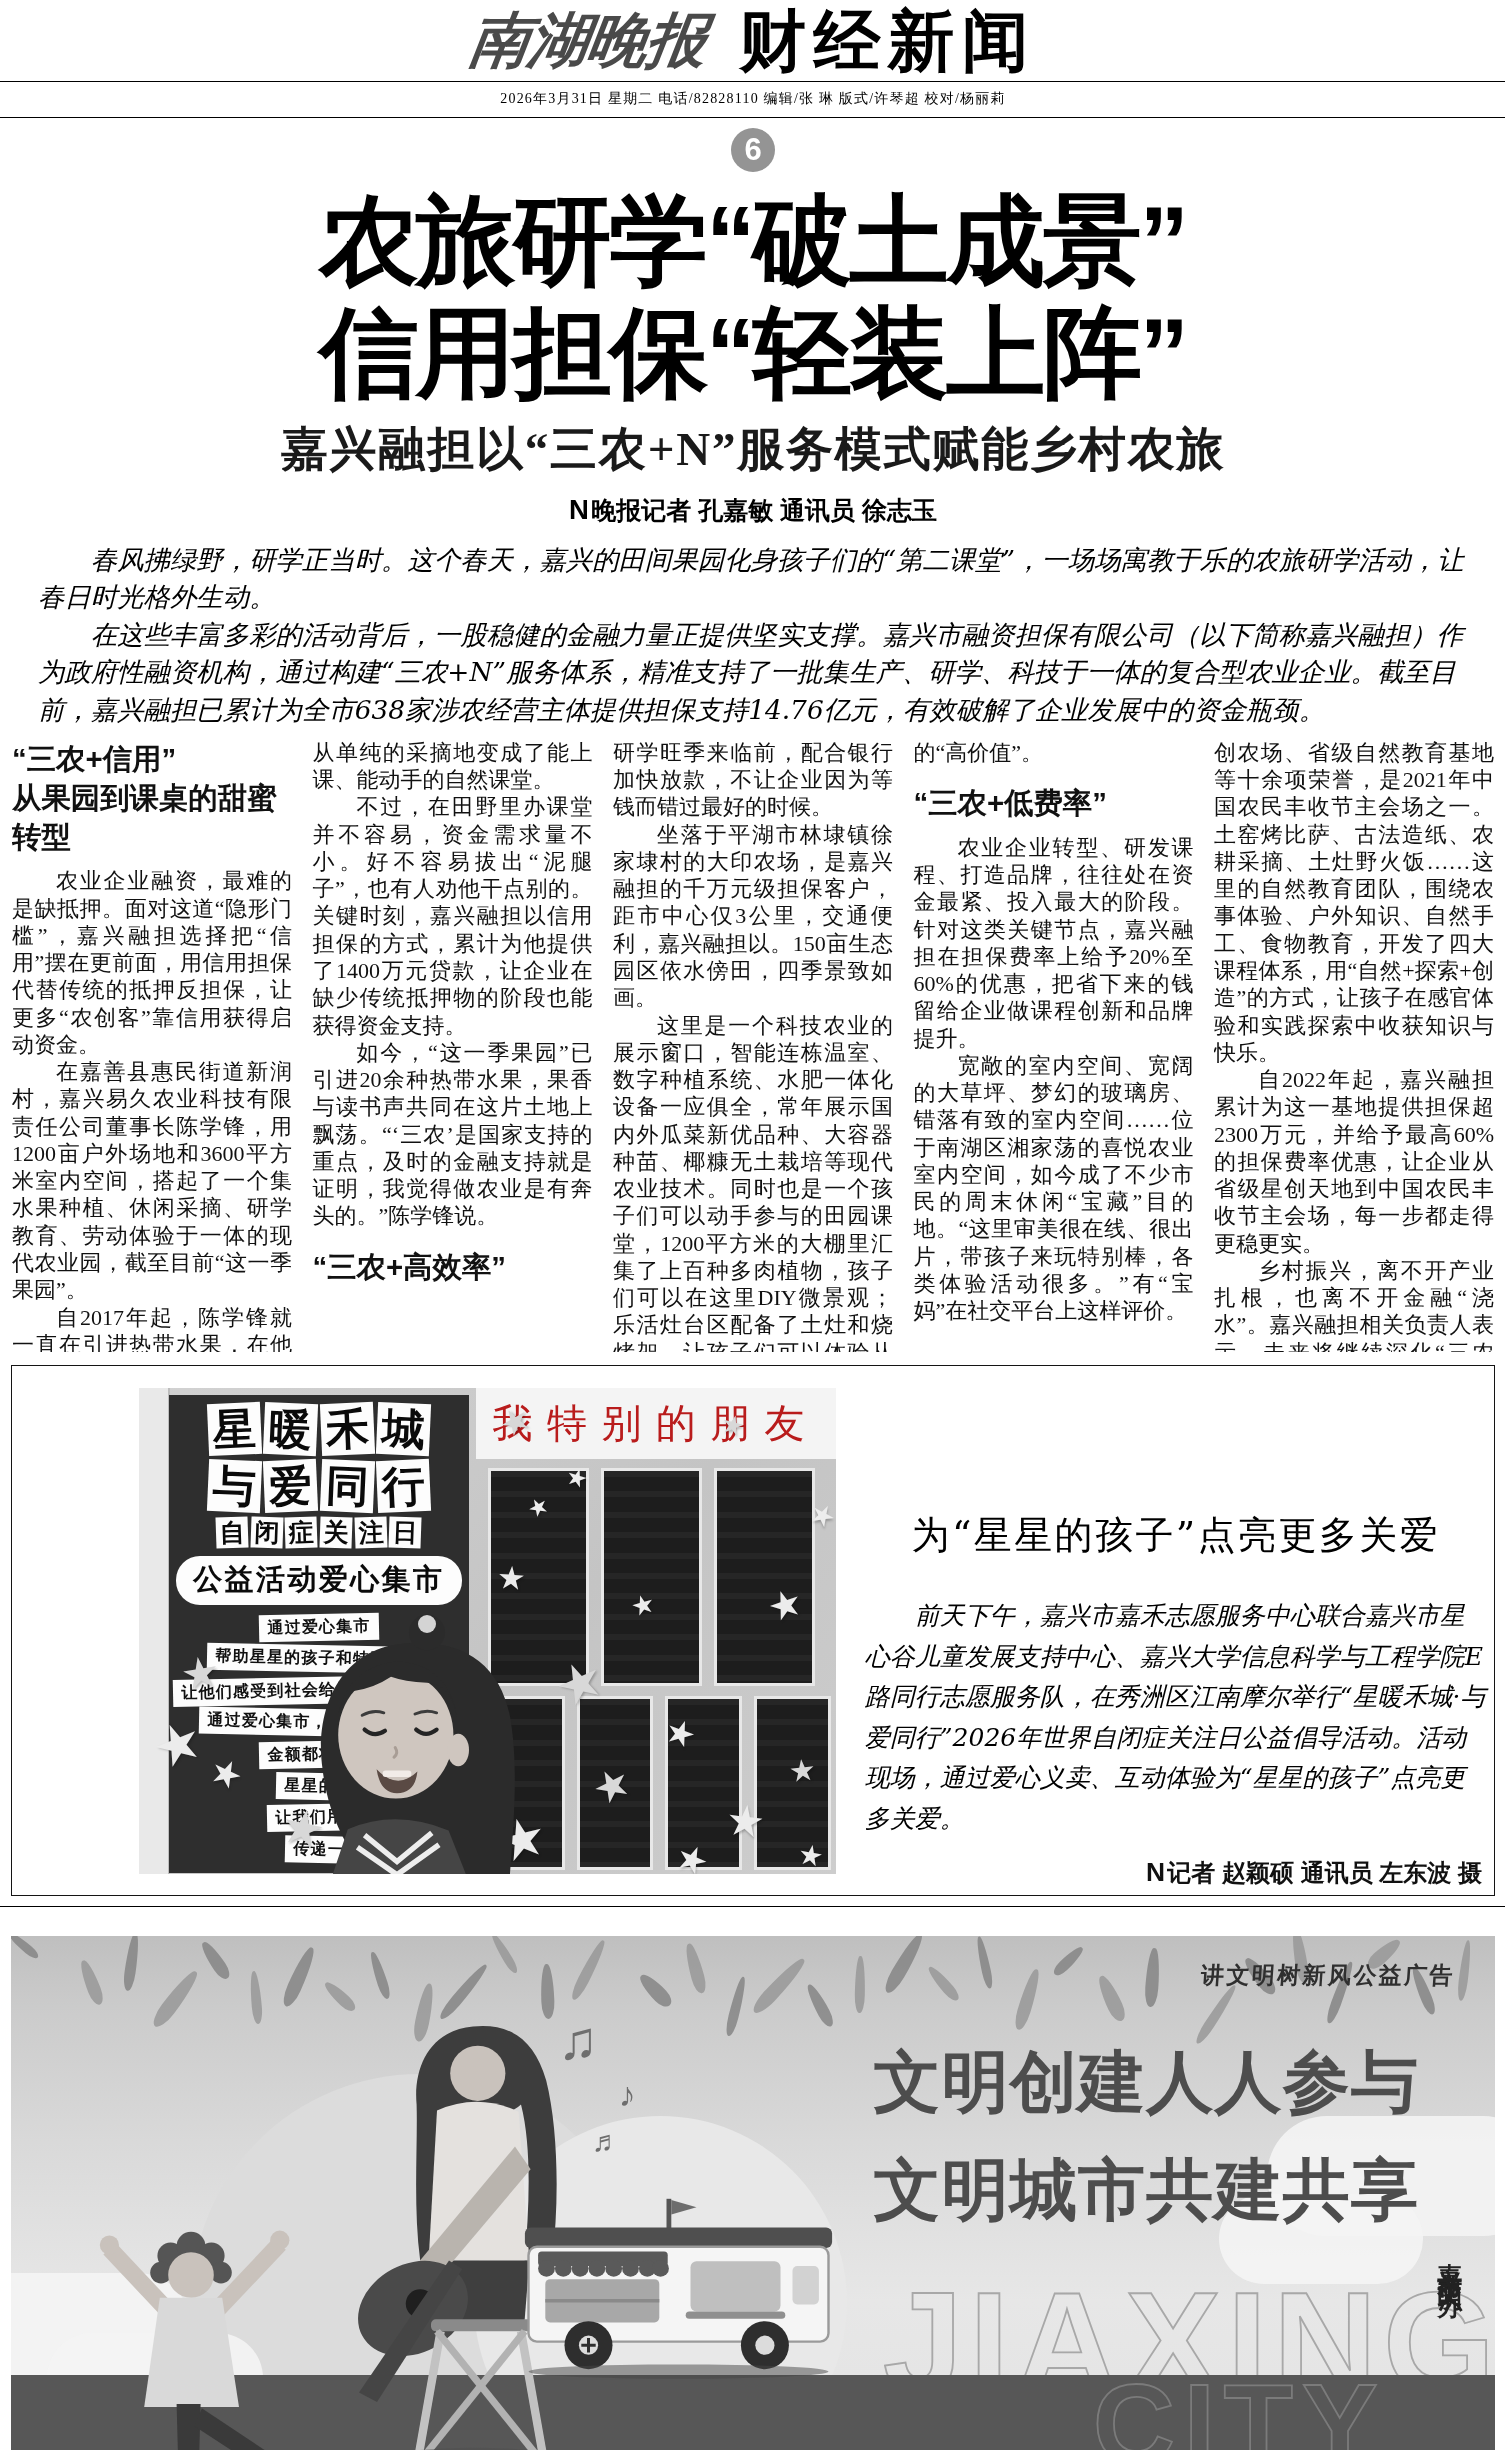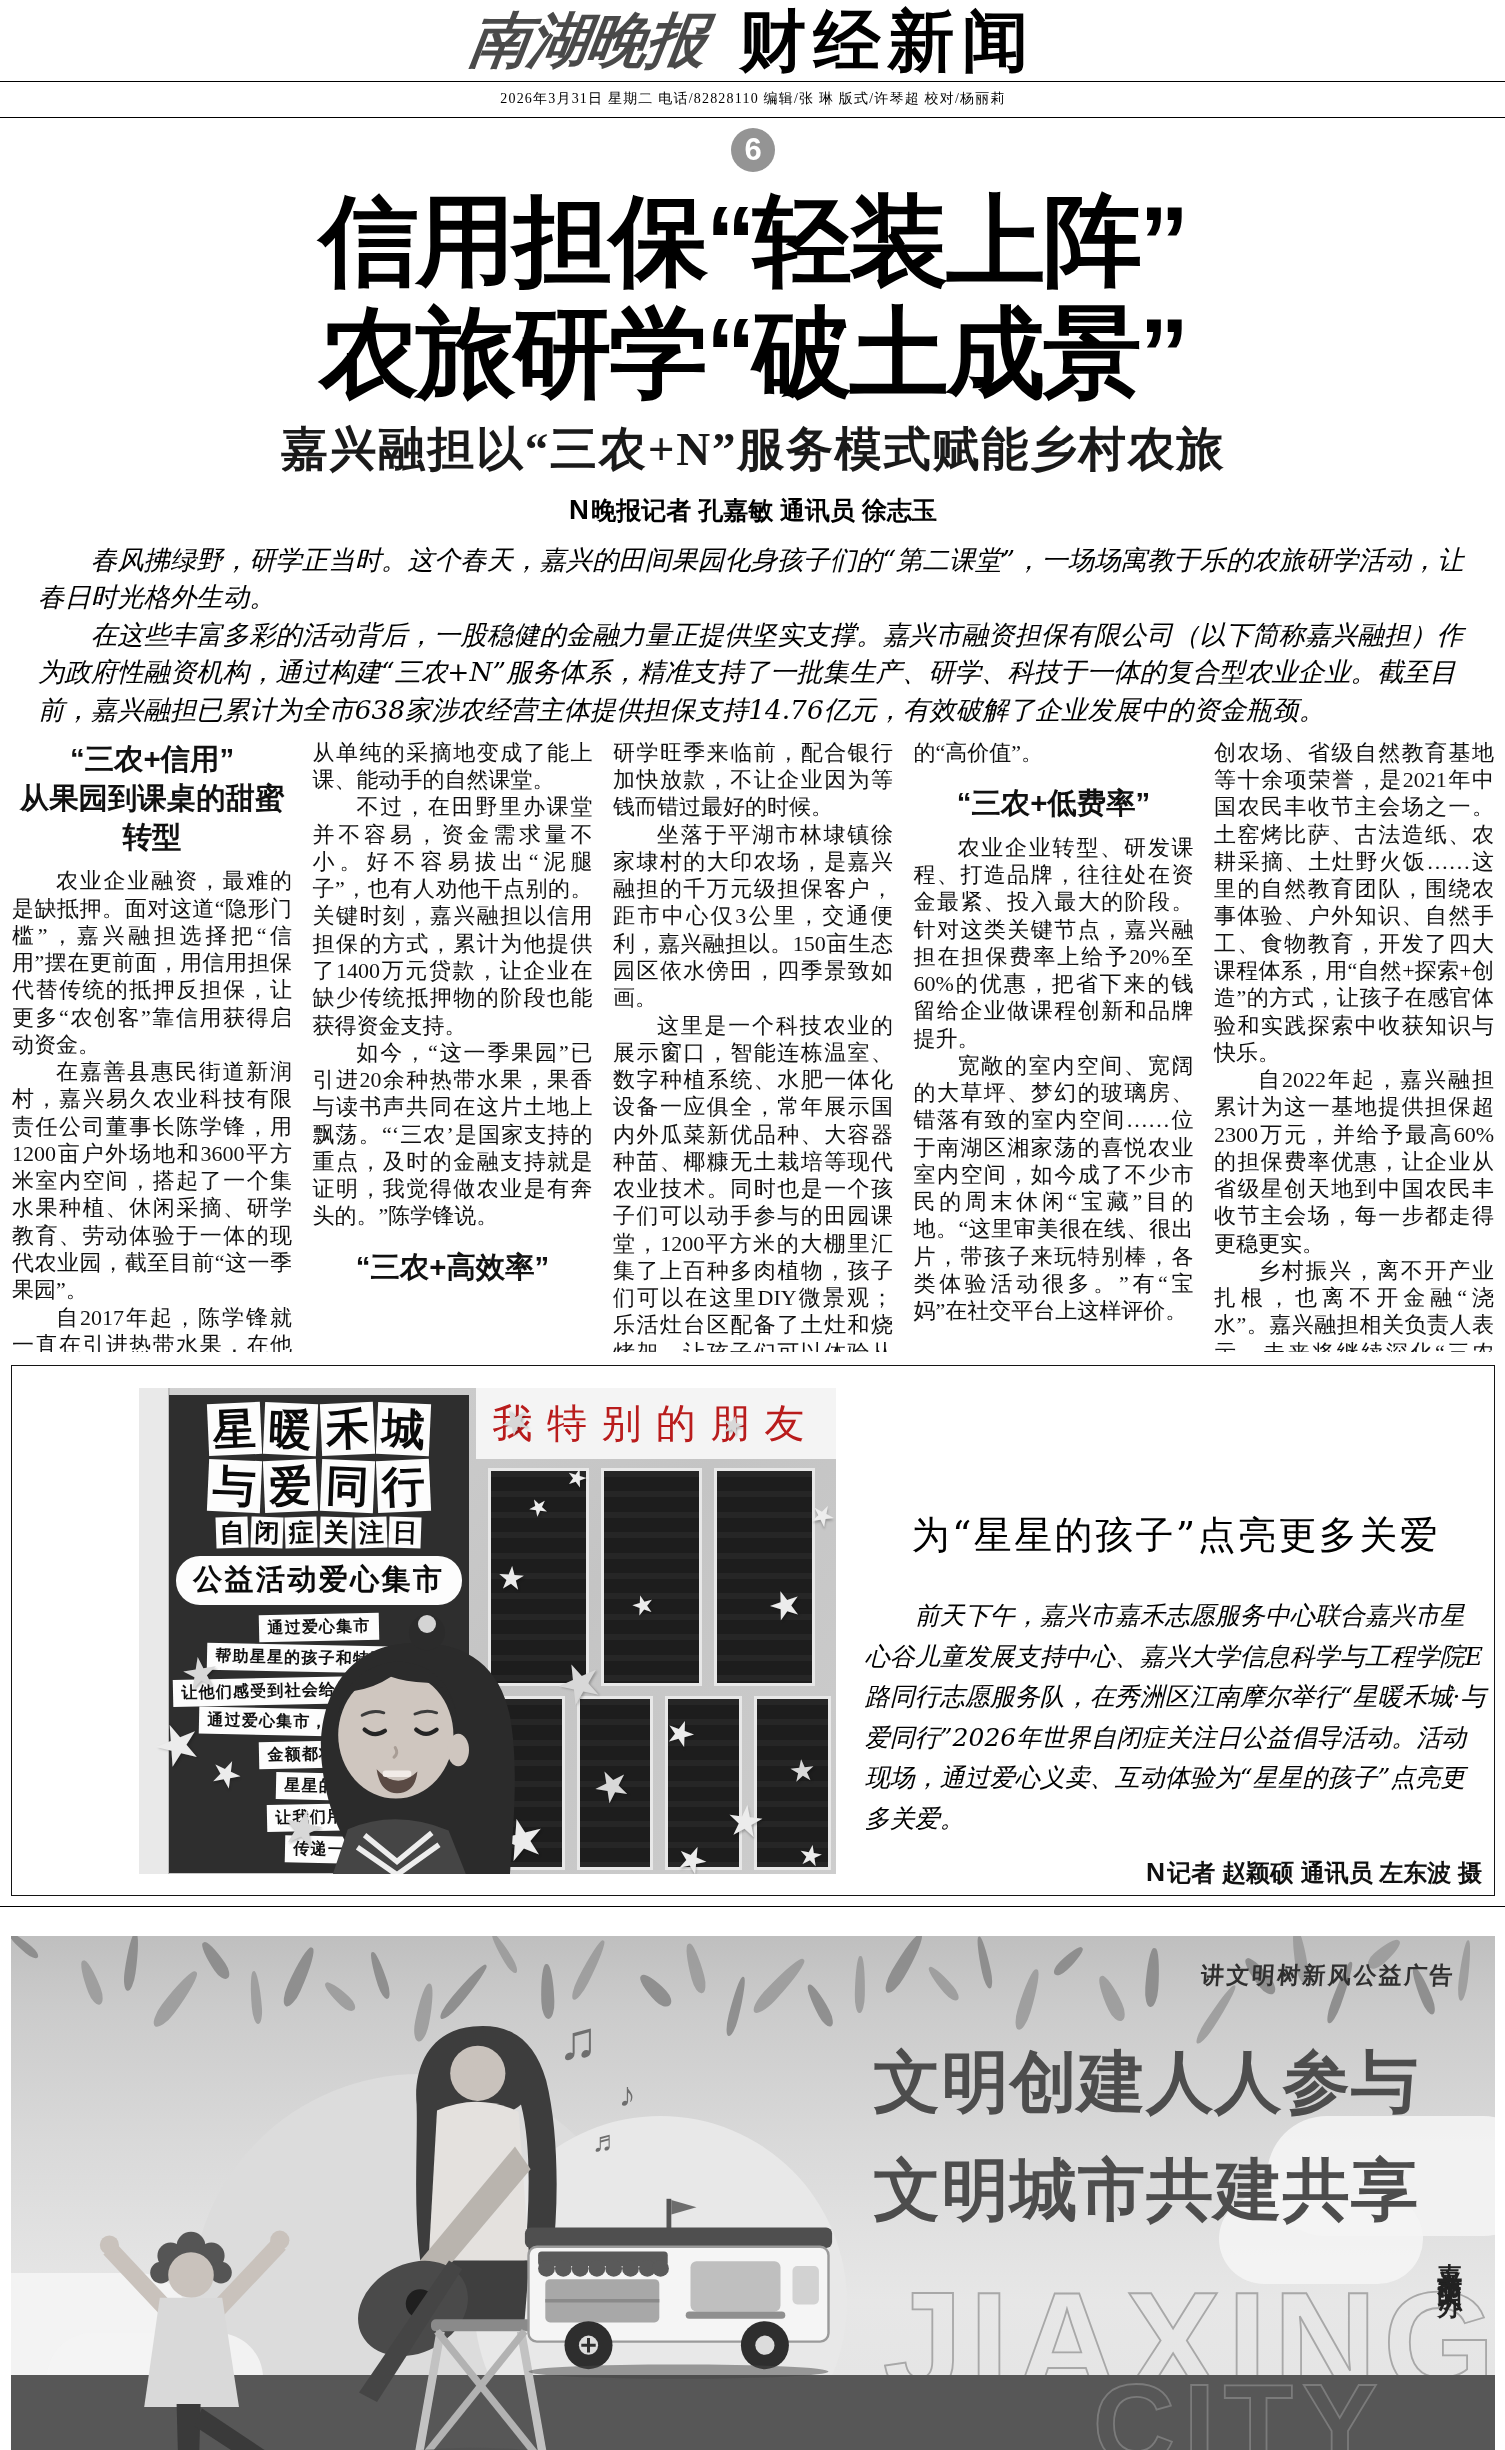--- a/index.html
+++ b/index.html
@@ -43,21 +43,21 @@
   .lead{width:1430px;margin:13.2px auto 0;font-size:26.4px;line-height:1.42;
     font-style:italic;font-family:"DejaVu Serif",serif;color:#000;}
   .lead p{margin:0;text-indent:2em;}
   
   .columns{display:flex;gap:20.4px;margin:10.8px 12px 0;height:613px;overflow:hidden;}
   .col{flex:1;font-size:22px;line-height:1.24;text-align:justify;overflow:hidden;}
   .col p{margin:0;text-indent:2em;}
   .col p.cont{text-indent:0;}
   .col-head{
     font-family:"Liberation Sans","DejaVu Sans",sans-serif;font-weight:900;
-    font-size:29.4px;line-height:1.32;margin:18px 0 10.8px;text-align:center;letter-spacing:0;
+    font-size:29.4px;line-height:1.32;margin:18px 0 10.8px;text-align:left;letter-spacing:0;
   }
   .col:first-child .col-head:first-child{margin-top:1.2px;}
   
   .feature{position:relative;margin:13.2px 10.8px 0;border:1.8px solid #141414;height:529px;background:#fff;}
   .photo-box{
     position:absolute;left:127px;top:21.6px;width:697px;height:486px;
     background:linear-gradient(135deg,#d2d2d2,#c4c4c4 55%,#cdcdcd);overflow:hidden;
   }
   .pb-frame{position:absolute;left:0;top:0;bottom:0;width:29px;background:#e9e9e9;border-right:2.4px solid #bdbdbd;}
   .pb-board{position:absolute;left:30px;top:7.2px;width:300px;height:478px;background:#2e2e2e;padding:6px 3.6px;box-sizing:border-box;text-align:center;}
@@ -125,22 +125,22 @@
     <span class="logo">南湖晚报</span>
     <span class="section-title">财经新闻</span>
   </div>
 </header>
 <div class="rule"></div>
 <div class="dateline" style="text-align:center;">2026年3月31日  星期二  电话/82828110  编辑/张 琳  版式/许琴超  校对/杨丽莉</div>
 <div class="rule"></div>
 <div class="page-circle">6</div>
 
 <h1 class="headline" style="margin-bottom:0;">
+  <div>农旅研学“破土成景”</div>
   <div>信用担保“轻装上阵”</div>
-  <div>农旅研学“破土成景”</div>
 </h1>
 <div class="subheadline">嘉兴融担以“三农+N”服务模式赋能乡村农旅</div>
 <div class="byline">
   <span class="n-badge">N</span><span>晚报记者 孔嘉敏 通讯员 徐志玉</span>
 </div>
 
 <div class="lead">
   <p>春风拂绿野，研学正当时。这个春天，嘉兴的田间果园化身孩子们的“第二课堂”，一场场寓教于乐的农旅研学活动，让春日时光格外生动。</p>
   <p>在这些丰富多彩的活动背后，一股稳健的金融力量正提供坚实支撑。嘉兴市融资担保有限公司（以下简称嘉兴融担）作为政府性融资机构，通过构建“三农+N”服务体系，精准支持了一批集生产、研学、科技于一体的复合型农业企业。截至目前，嘉兴融担已累计为全市638家涉农经营主体提供担保支持14.76亿元，有效破解了企业发展中的资金瓶颈。</p>
 </div>

